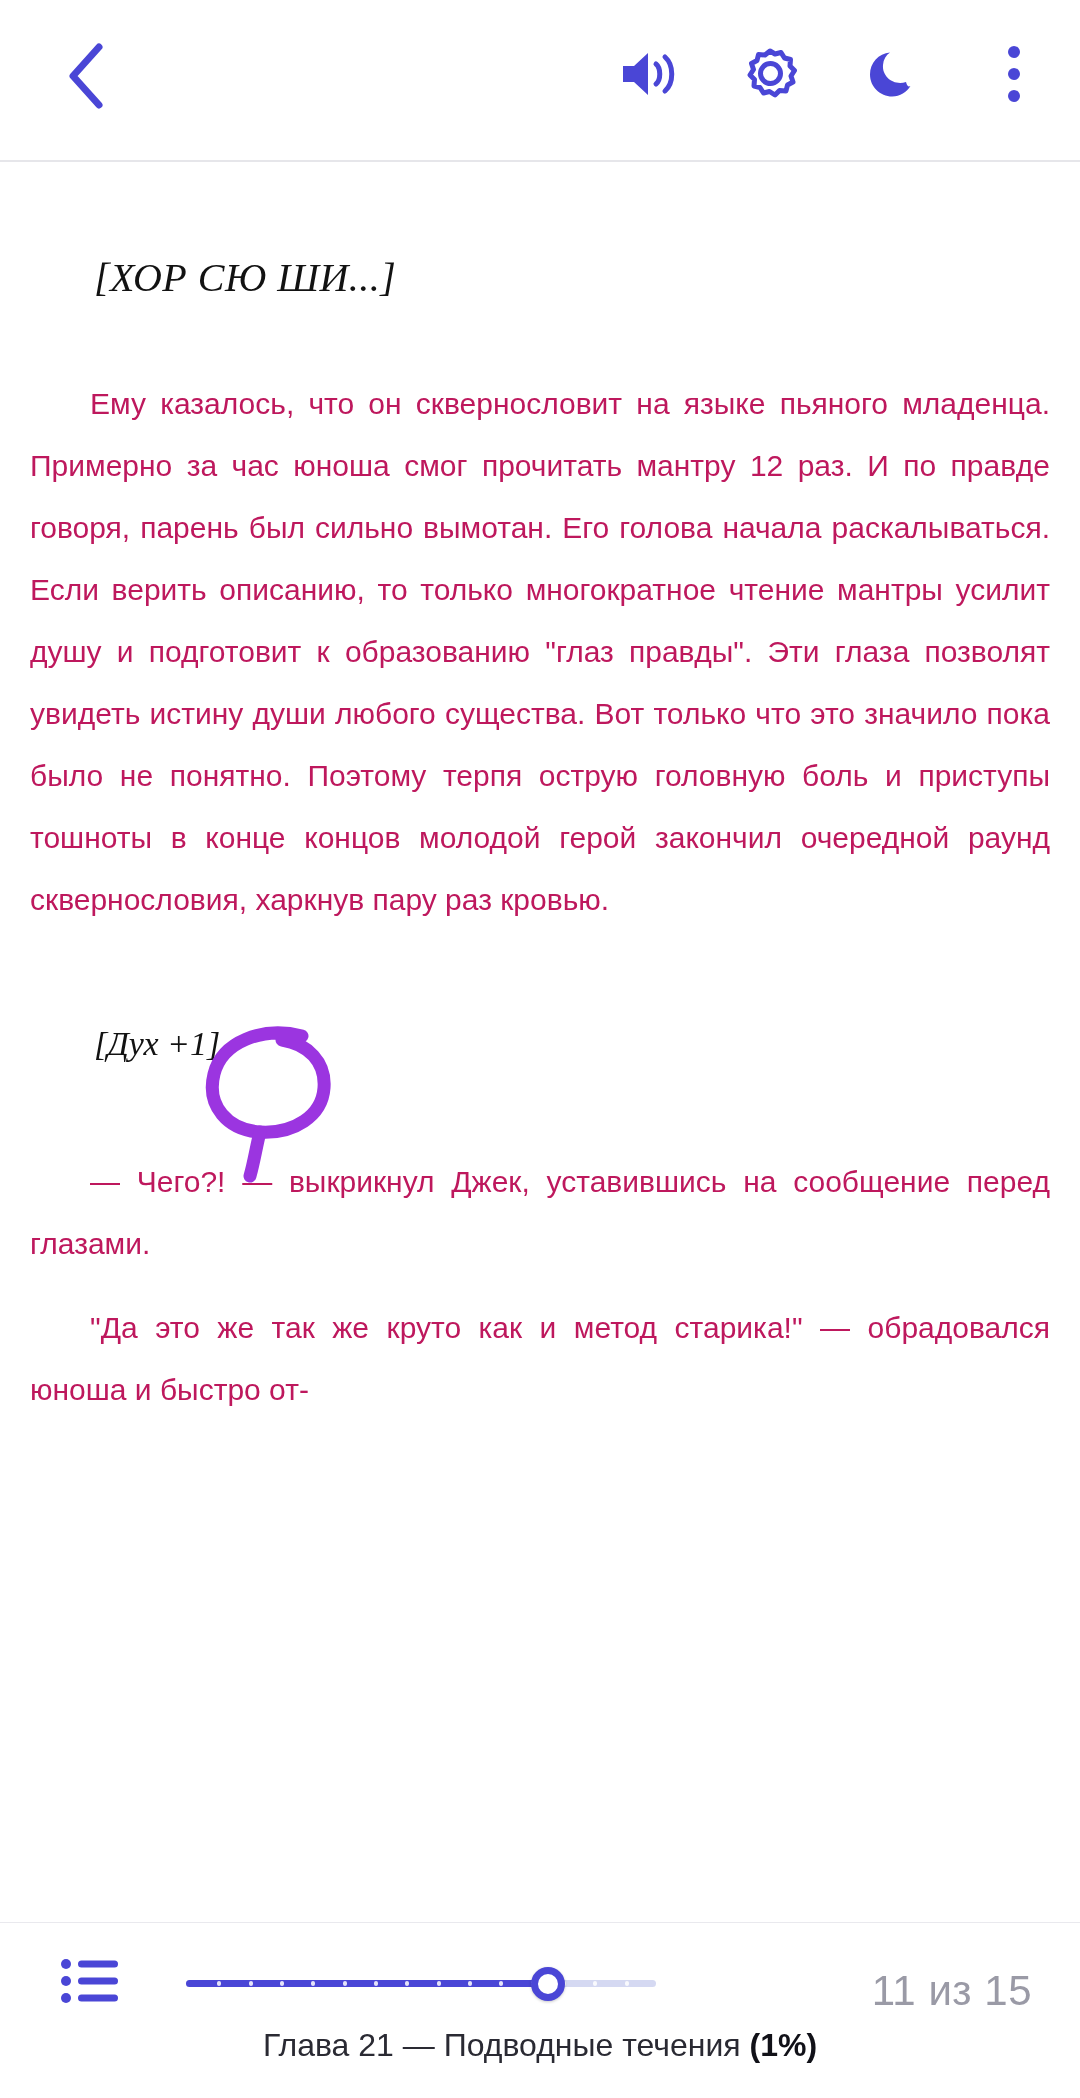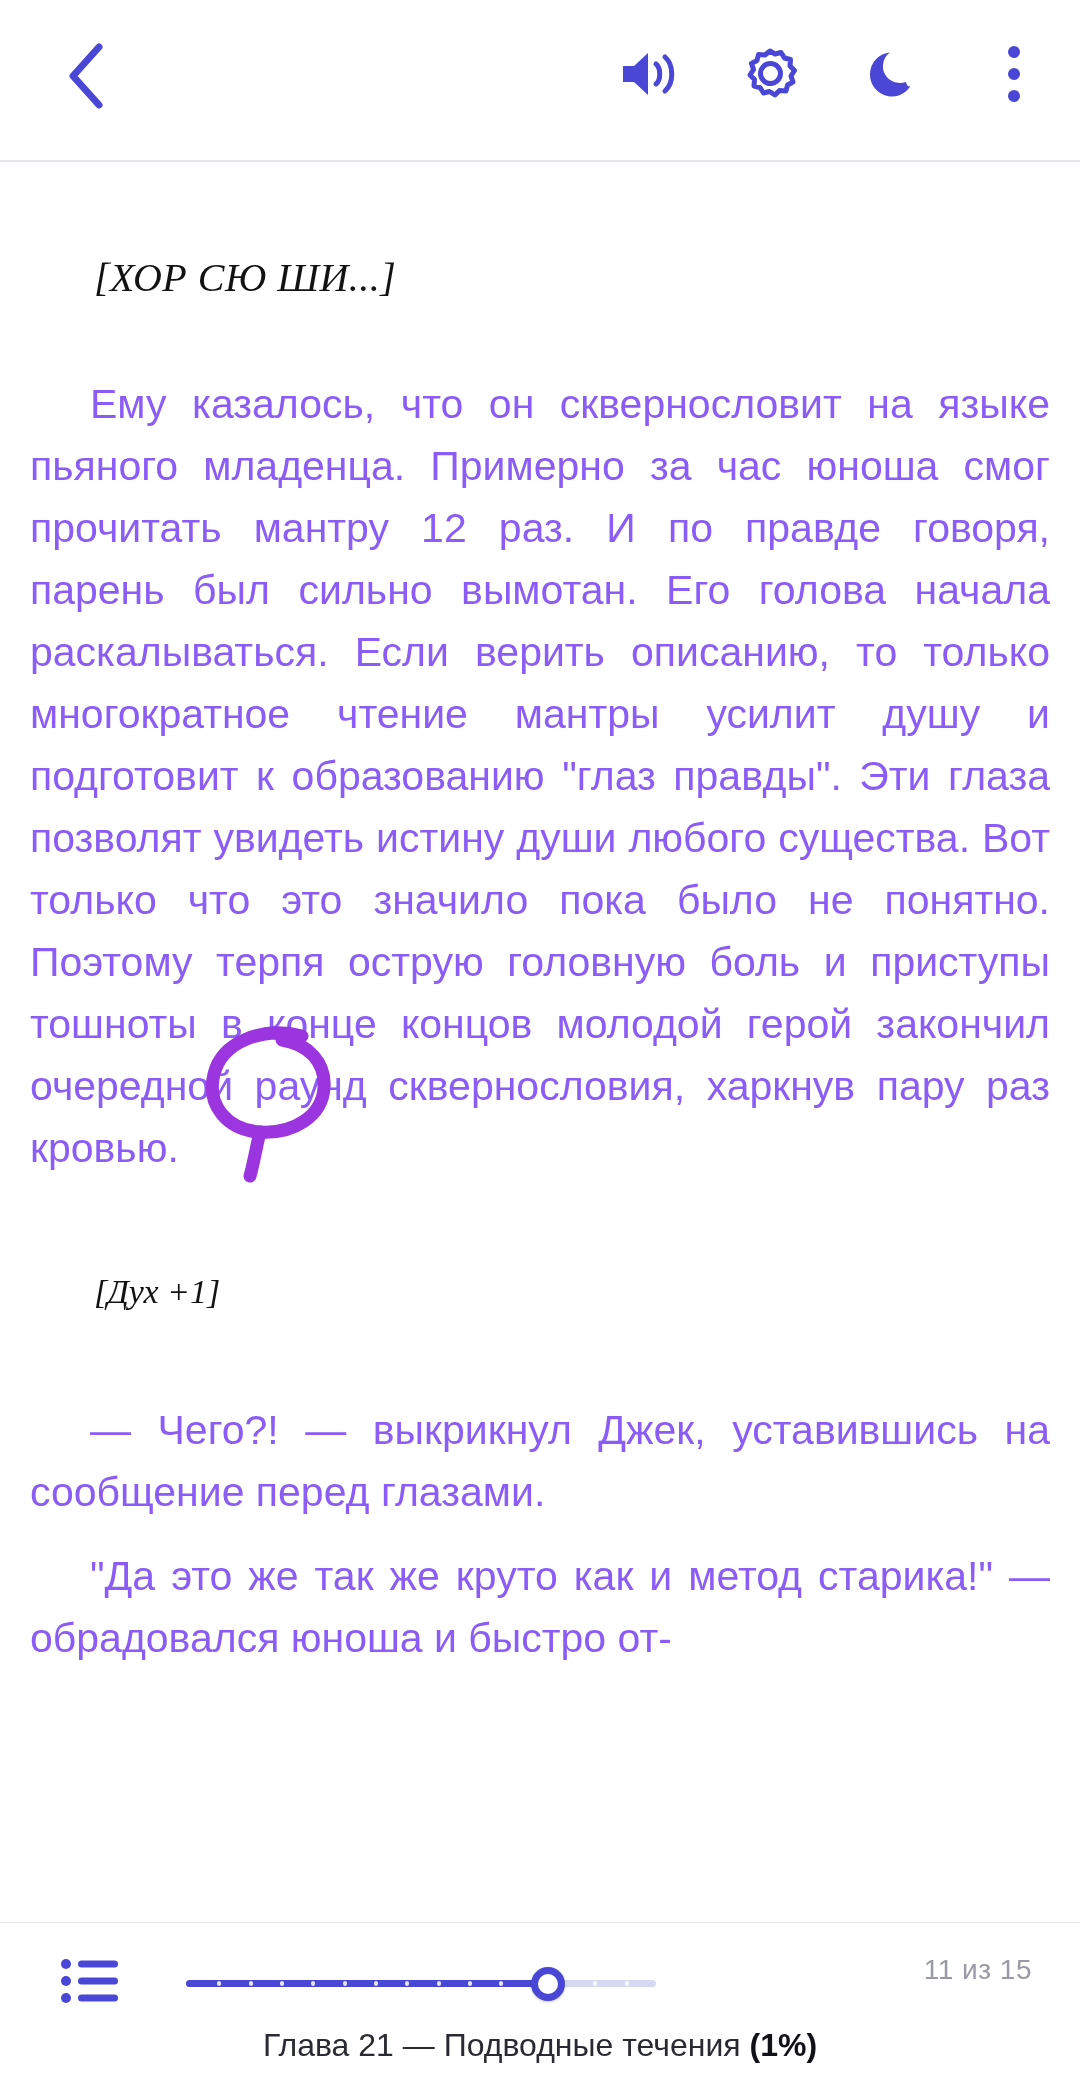--- a/index.html
+++ b/index.html
@@ -74,23 +74,23 @@
     font-style: italic;
     font-size: 40px;
     color: #121212;
     margin: 0;
     padding-top: 92px;
     padding-left: 66px;
     letter-spacing: 0.5px;
   }
   .para {
     font-family: "Liberation Sans", sans-serif;
-    font-size: 41px;
+    font-size: 30px;
     line-height: 62px;
-    color: #8b5cf6;
+    color: #be185d;
     text-align: justify;
     text-align-last: left;
     margin: 0;
     padding: 0 2px;
     hyphens: manual;
   }
   .para-1 { margin-top: 72px; text-indent: 60px; }
   .heading-2 {
     font-family: "Liberation Serif", serif;
     font-style: italic;
@@ -184,22 +184,22 @@
     margin-left: -17px;
     border-radius: 50%;
     background: #ffffff;
     border: 7px solid #4a46d6;
     box-sizing: border-box;
     box-shadow: 0 1px 3px rgba(0,0,0,0.22);
   }
   .page-count {
     position: absolute;
     right: 48px;
-    top: 31px;
-    font-size: 28px;
+    top: 44px;
+    font-size: 42px;
     color: #9a9aa6;
     font-family: "Liberation Sans", sans-serif;
     letter-spacing: 0.5px;
     text-align: right;
   }
   .chapter-line {
     position: absolute;
     left: 0;
     top: 104px;
     width: 1080px;

